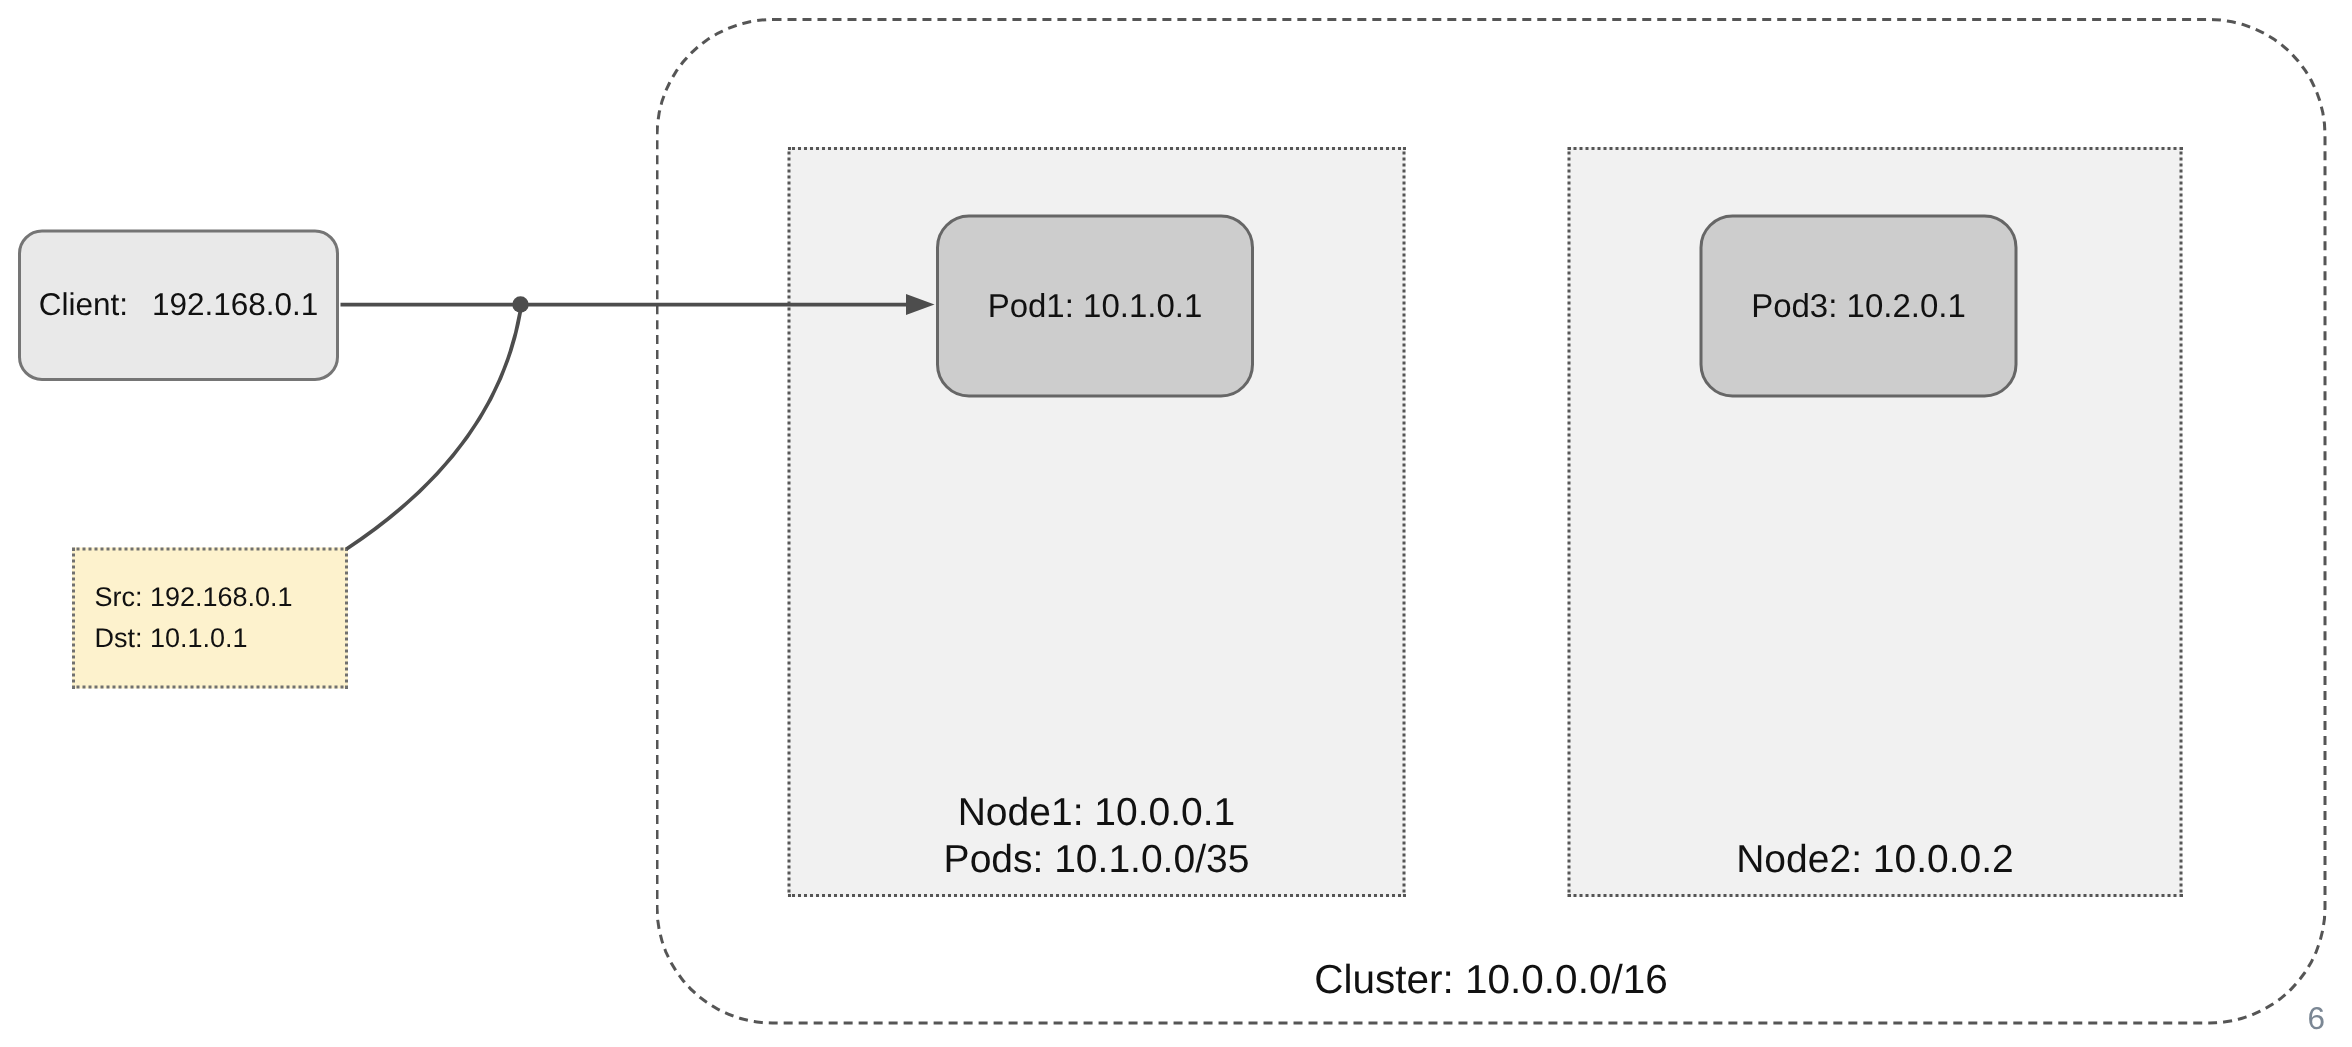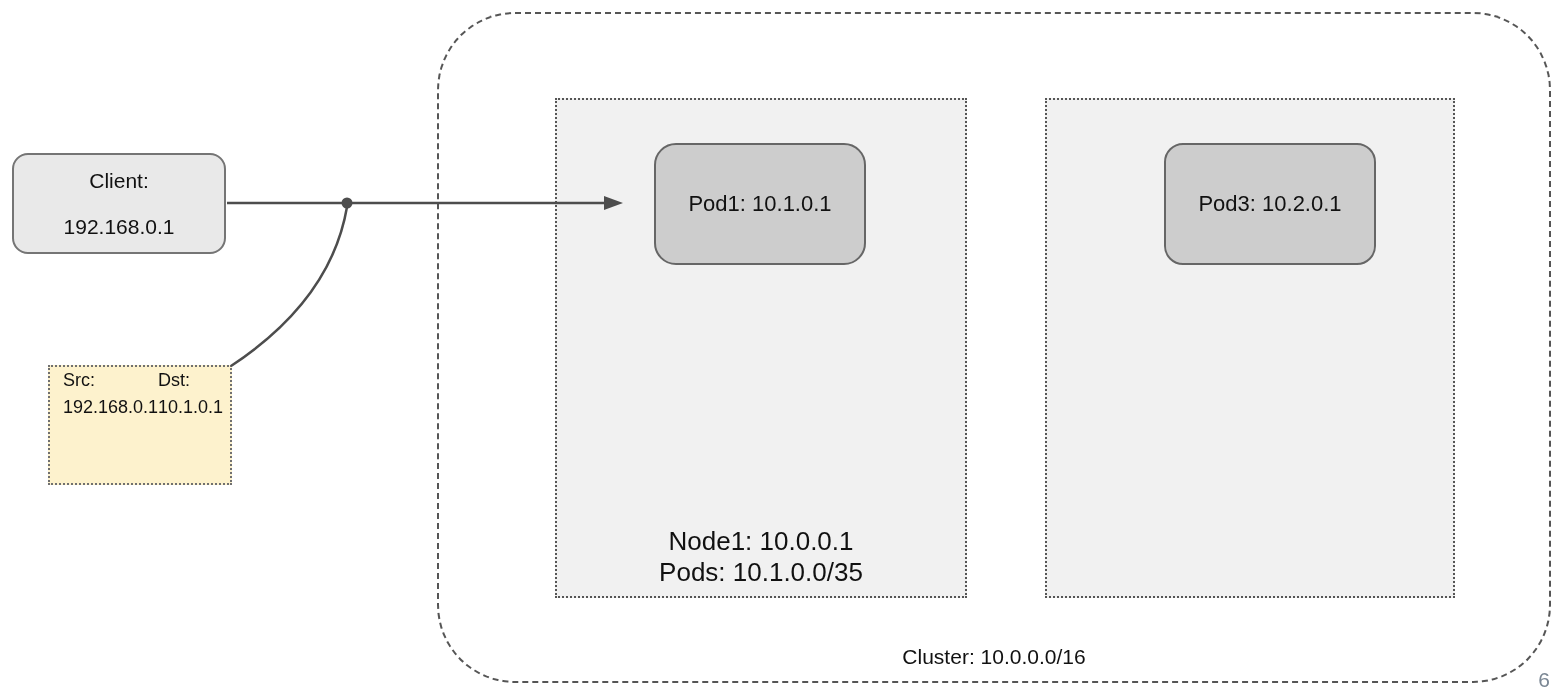--- a/index.html
+++ b/index.html
@@ -18,33 +18,33 @@
     position: absolute;
     left: 437px; top: 12px;
     width: 1110px; height: 667px;
     border: 2px dashed #555555;
     border-radius: 78px;
   }
   .cluster-label {
     position: absolute;
     left: 0; right: 0; bottom: 12px;
     text-align: center;
-    font-size: 21px;
+    font-size: 27px;
   }
 
   
   .node {
     position: absolute;
     top: 84px;
     height: 500px;
     background: #f1f1f1;
     border: 2px dotted #555555;
     box-sizing: border-box;
   }
-  .node1 { left: 86px;  width: 412px; margin-left: 30px; }
+  .node1 { left: 86px;  width: 412px; }
   .node2 { left: 606px; width: 410px; }
   .node-label {
     position: absolute;
     left: 0; right: 0; bottom: 8px;
     text-align: center;
     font-size: 26px;
     line-height: 31px;
   }
 
   
@@ -55,50 +55,50 @@
     border: 2px solid #666666;
     border-radius: 22px;
     box-sizing: border-box;
     display: flex;
     align-items: center;
     justify-content: center;
     font-size: 22px;
   }
   .pod1 { left: 97px;  top: 43px; }
   .pod2 { left: 97px;  top: 243px; }
-  .pod3 { left: 117px;  top: 43px; border-radius: 19px; }
+  .pod3 { left: 86px;  top: 43px; }
 
   
   .client {
     position: absolute;
     left: 12px; top: 153px;
     width: 214px; height: 101px;
     background: #e9e9e9;
     border: 2px solid #757575;
     border-radius: 16px;
     box-sizing: border-box;
     display: flex;
-    flex-direction: column;
+    flex-direction: row;
     align-items: center;
     justify-content: center;
     font-size: 21px;
     line-height: 30px;
     gap: 16px;
   }
 
   
   .packet {
     position: absolute;
     left: 48px; top: 365px;
-    width: 184px; height: 120px;
+    width: 184px; height: 94px;
     background: #fdf2cd;
     border: 2px dotted #707070;
     box-sizing: border-box;
     display: flex;
-    flex-direction: row;
+    flex-direction: column;
     justify-content: center;
     padding-left: 13px;
     font-size: 18px;
     line-height: 27px;
   }
 
   
   .overlay {
     position: absolute;
     left: 0; top: 0;
@@ -139,20 +139,21 @@
         <div>Node1: 10.0.0.1</div>
         <div>Pods: 10.1.0.0/35</div>
       </div>
     </div>
 
     <div class="node node2">
       <div class="pod pod3">
         <span>Pod3: 10.2.0.1</span>
       </div>
       <div class="node-label">
+        <div>Node2: 10.0.0.2</div>
       </div>
     </div>
 
     <div class="cluster-label">Cluster: 10.0.0.0/16</div>
   </div>
 
   <svg class="overlay" viewBox="0 0 1568 698" xmlns="http://www.w3.org/2000/svg">
 
     <line x1="227" y1="203" x2="608" y2="203" stroke="#4d4d4d" stroke-width="2.5"></line>
     <polygon points="623,203 604,196 604,210" fill="#4d4d4d"></polygon>

